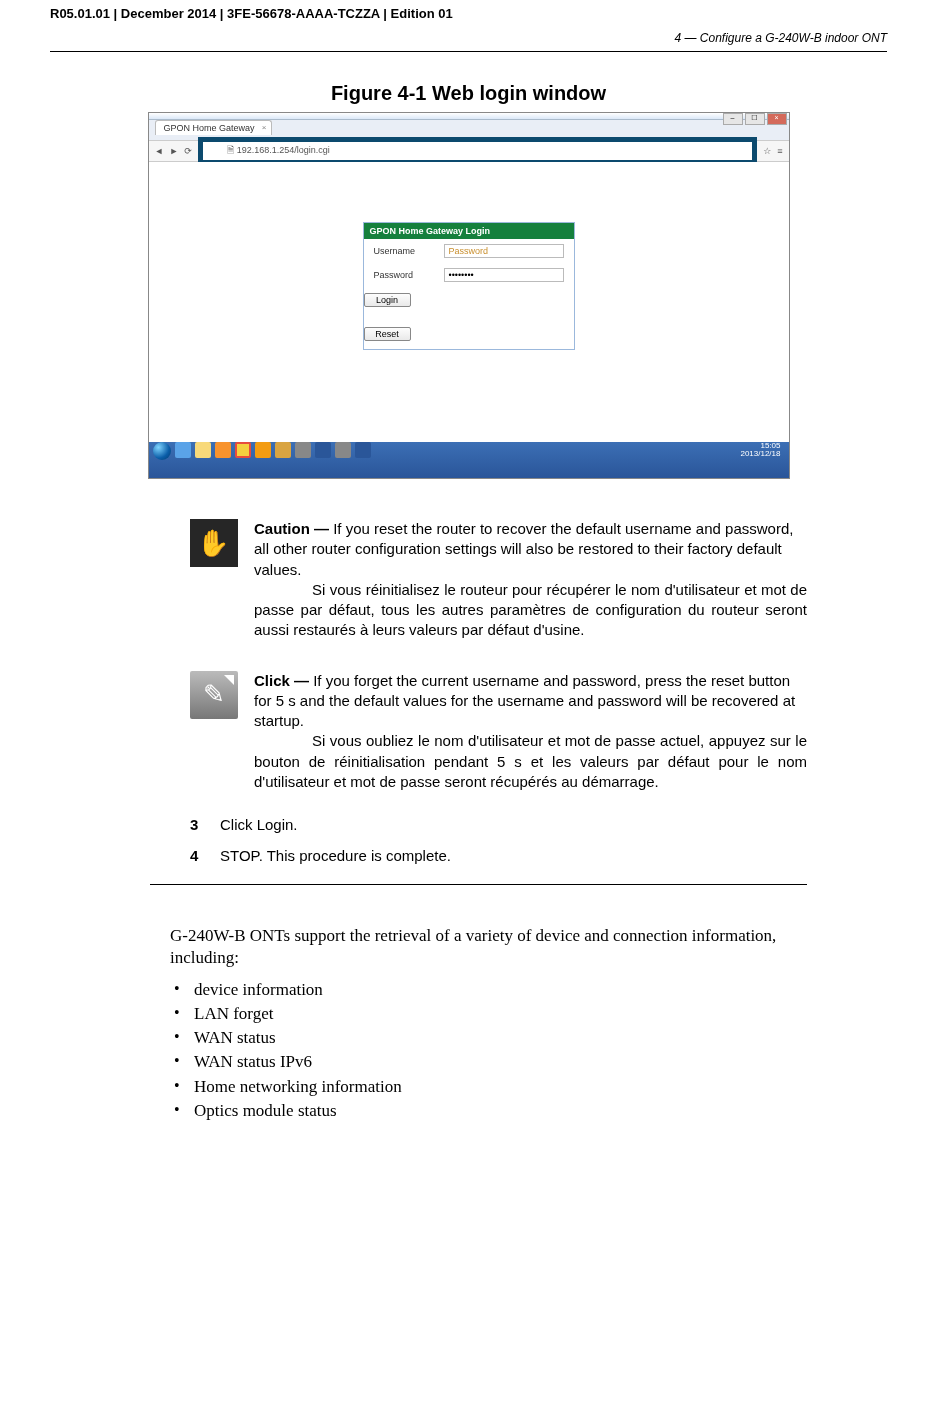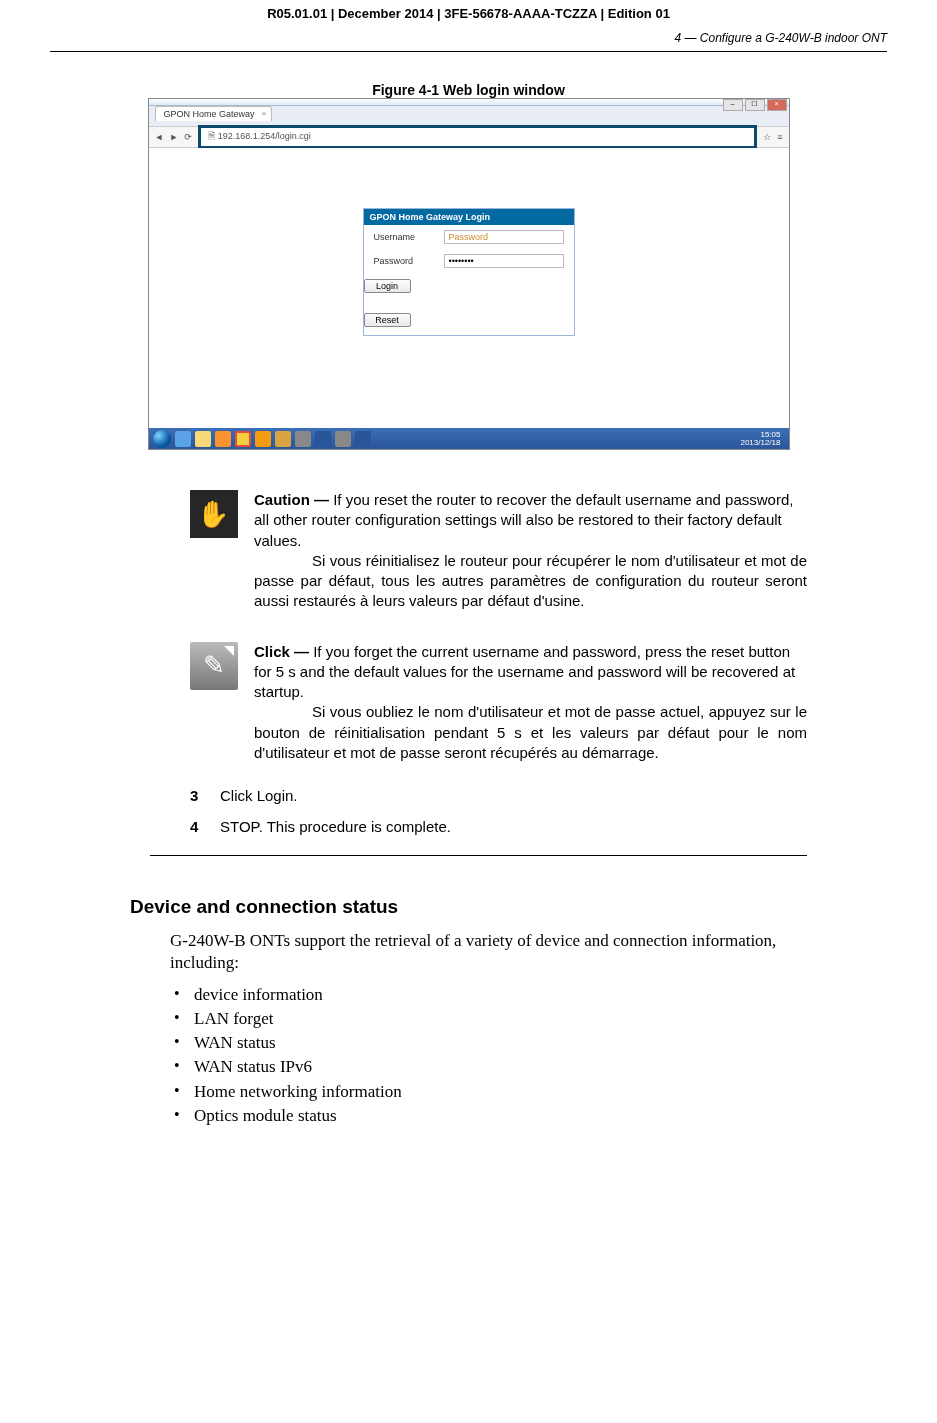--- a/index.html
+++ b/index.html
@@ -8,41 +8,40 @@
     margin: 0;
     padding: 0;
     color: #000;
     background: #fff;
     width: 937px;
   }
   .page {
     padding: 0 50px 40px 50px;
   }
   .top-header {
-    text-align: center;
     font-size: 13px;
     font-weight: bold;
     padding: 6px 0 10px 0;
   }
   .chapter-line {
     text-align: right;
     font-style: italic;
     font-size: 12px;
     padding-bottom: 6px;
   }
   .hr-top {
     border: none;
     border-top: 1px solid #000;
     margin: 0 0 30px 0;
   }
   .figure-caption {
     text-align: center;
     font-weight: bold;
-    font-size: 14px;
-    margin-bottom: 0;
+    font-size: 20px;
+    margin-bottom: 7px;
   }
   
   .screenshot {
     margin: 0 auto 40px auto;
     width: 640px;
     border: 1px solid #888;
     background: #fff;
     position: relative;
   }
   .ss-titlebar {
@@ -96,39 +95,39 @@
     display: flex;
     align-items: center;
     font-size: 9px;
     color: #555;
     padding: 0 6px;
     gap: 6px;
   }
   .ss-addr .url {
     flex: 1;
     background: #fff;
-    border: 3px solid #0c4a6e;
-    padding: 1px 7px;
+    border: 5px solid #0c4a6e;
+    padding: 1px 24px;
   }
   .ss-body {
     height: 280px;
     background: #fff;
     position: relative;
   }
   .login-box {
     position: absolute;
     top: 60px;
     left: 50%;
     transform: translateX(-50%);
     width: 210px;
     border: 1px solid #9bb8dc;
     font-size: 9px;
   }
   .login-title {
-    background: #0369a1;
+    background: #15803d;
     color: #fff;
     font-weight: bold;
     padding: 3px 6px;
     font-size: 9px;
   }
   .login-row {
     display: flex;
     align-items: center;
     padding: 5px 10px;
     gap: 10px;
@@ -152,24 +151,23 @@
   .login-btn {
     width: 45px;
     text-align: center;
     border: 1px solid #888;
     background: linear-gradient(#fdfdfd, #e9e9e9);
     font-size: 9px;
     padding: 1px 0;
     border-radius: 2px;
   }
   .ss-taskbar {
-    height: 21px;
+    height: 36px;
     background: linear-gradient(#3c6fb5, #2a5599);
     display: flex;
-    align-items: center;
     padding: 0 4px;
     gap: 4px;
   }
   .tb-orb {
     width: 18px; height: 18px;
     border-radius: 50%;
     background: radial-gradient(circle at 30% 30%, #7fd4ff, #0a5da8 60%, #033a6e);
   }
   .tb-icon {
     width: 16px; height: 16px;
@@ -375,21 +373,20 @@
       <div>Click Login.</div>
     </div>
     <div class="step">
       <div class="num">4</div>
       <div>STOP. This procedure is complete.</div>
     </div>
   </div>
 
   <hr class="hr-steps">
 
-  <div class="section-heading">Device and connection status</div>
   <div class="section-body">
     <p>G-240W-B ONTs support the retrieval of a variety of device and connection information, including:</p>
     <ul class="bullets">
       <li>device information</li>
       <li>LAN forget</li>
       <li>WAN status</li>
       <li>WAN status IPv6</li>
       <li>Home networking information</li>
       <li>Optics module status</li>
     </ul>

